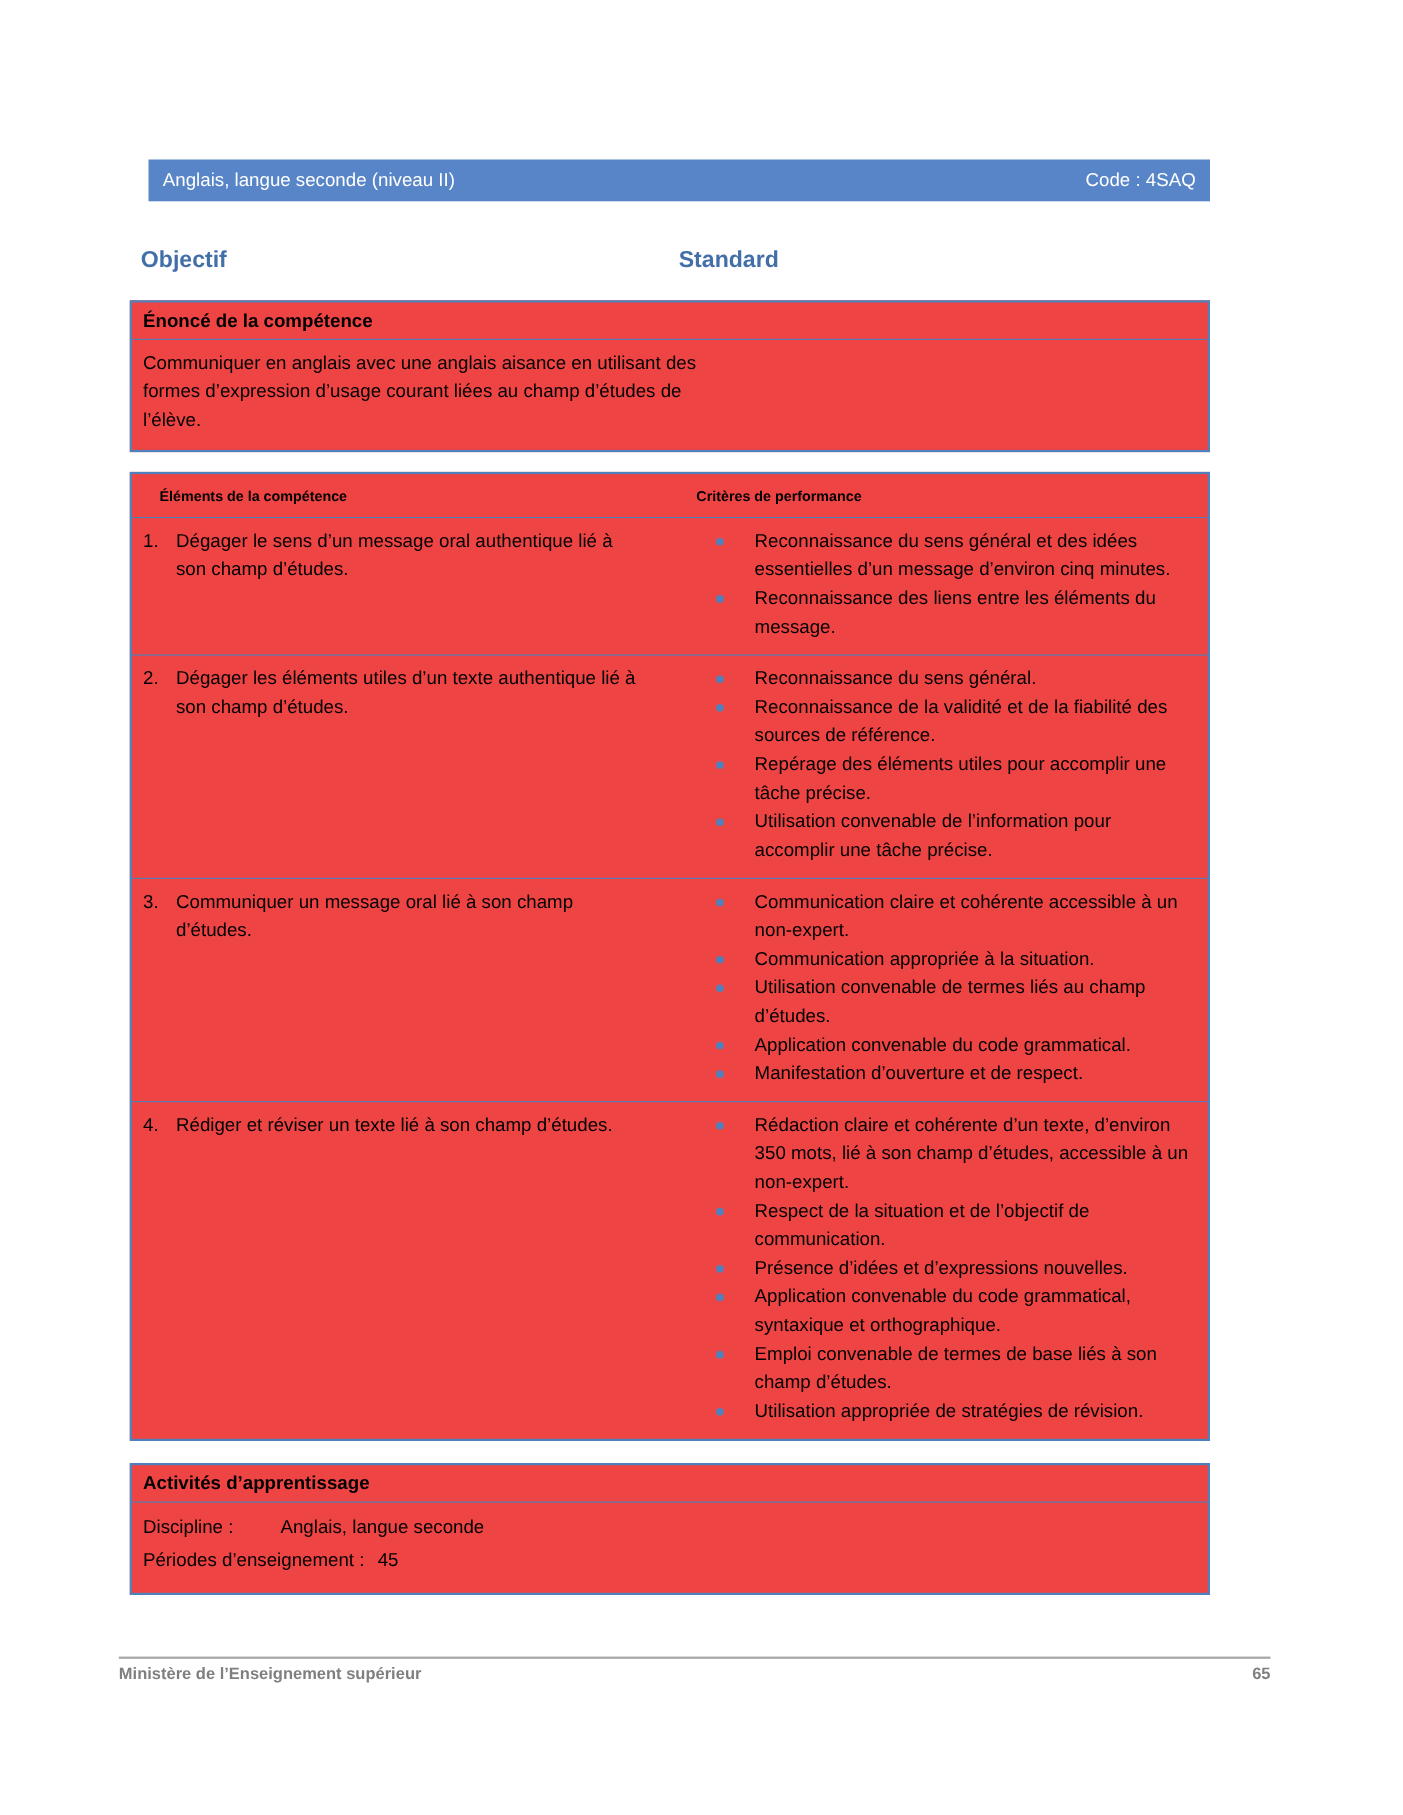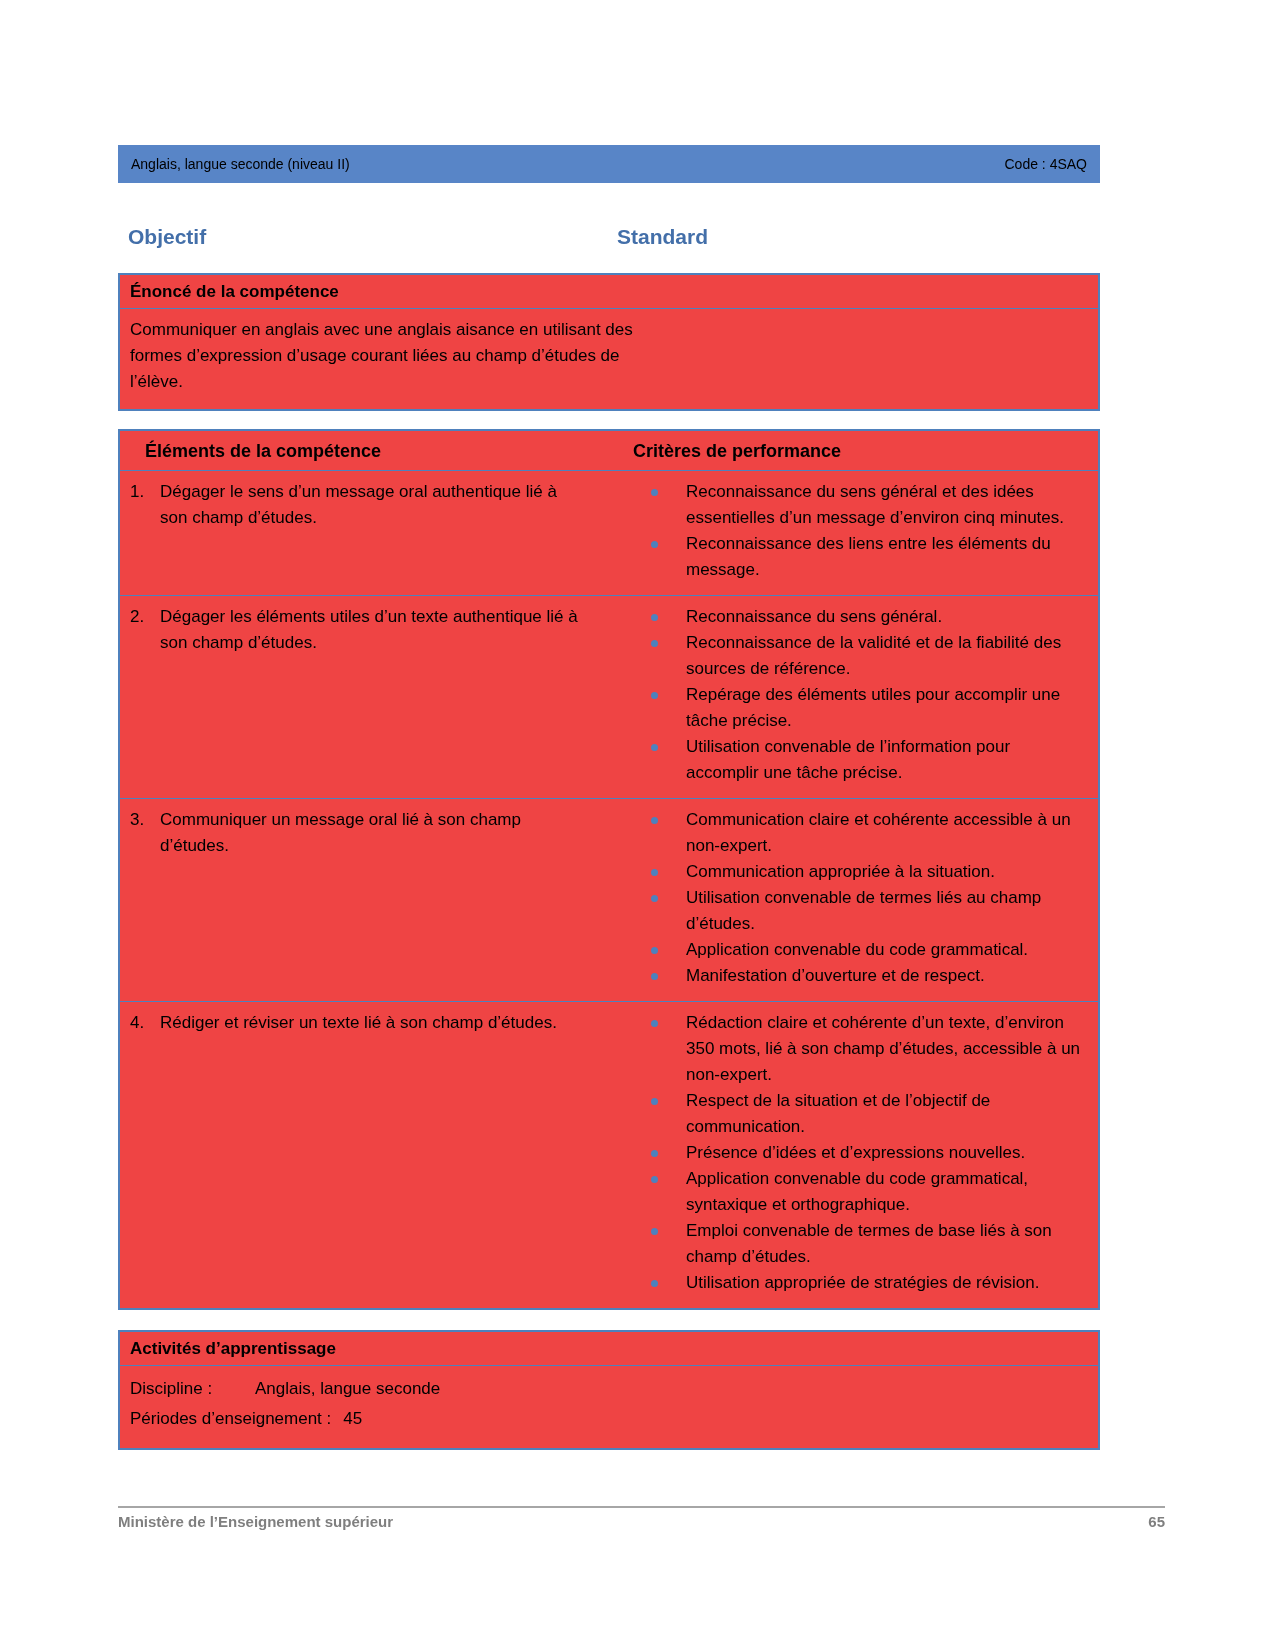--- a/index.html
+++ b/index.html
@@ -9,26 +9,27 @@
     background:#ffffff;
     font-family:"Liberation Sans", sans-serif;
     color:#000000;
     overflow:hidden;
   }
   .content { padding:145px 175px 0 118px; width:982px; box-sizing:content-box; }
 
   
   .top-bar {
     background:#5885c7;
-    color:#000000;
+    color:#ffffff;
     height:38px;
     display:flex; align-items:center; justify-content:space-between;
     padding:0 13px;
     box-sizing:border-box;
-    font-size:14px;
+    font-size:17px;
+    margin-left:17px;
   }
 
   
   .headings { display:flex; margin-top:18px; margin-bottom:24px; }
   .headings .h { font-weight:bold; font-size:21px; color:#436fa9;margin-top:24px; }
   .headings .h1 { width:499px; padding-left:10px; box-sizing:border-box; }
 
   
   .box { border:2px solid #4f81bd; box-sizing:border-box; background:#ef4444; }
   .box-header {
@@ -41,21 +42,21 @@
   .enonce-body {
     font-size:17px; line-height:26px;
     padding:8px 10px 14px 10px;
     max-width:505px;
   }
 
   
   .table-box { margin-bottom:20px; }
   .t-row { display:flex; border-top:1px solid #4f81bd; }
   .t-row.t-head { border-top:none; }
-  .t-head .th { font-weight:bold; font-size:18px; padding-top:7px; padding-bottom:6px;padding-left:25px; }
+  .t-head .th { font-weight:bold; font-size:13px; padding-top:7px; padding-bottom:6px;padding-left:25px; }
   .c1 {
     flex:0 0 488px;
     display:flex;
     padding:8px 26px 12px 10px;
     box-sizing:border-box;
     font-size:17px; line-height:26px;
   }
   .c1 .num { flex:0 0 30px; }
   .c1 .el-text { flex:1; }
   .t-head .c1 { display:block; }
@@ -78,21 +79,21 @@
 
   
   .activites-box { }
   .act-body { padding:8px 10px 14px 10px; font-size:17px; line-height:30px; }
   .act-label { display:inline-block; min-width:125px; }
   .act-value.gap { margin-left:12px; }
 
   
   .footer {
     position:absolute;
-    top:1506px; left:118px;
+    top:1506px; left:108px;
     width:1047px;
     border-top:2px solid #a6a6a6;
     padding-top:5px;
     display:flex; justify-content:space-between;
     font-size:15px; font-weight:bold;
     color:#7f7f7f;
   }
 </style>
 </head>
 <body>

